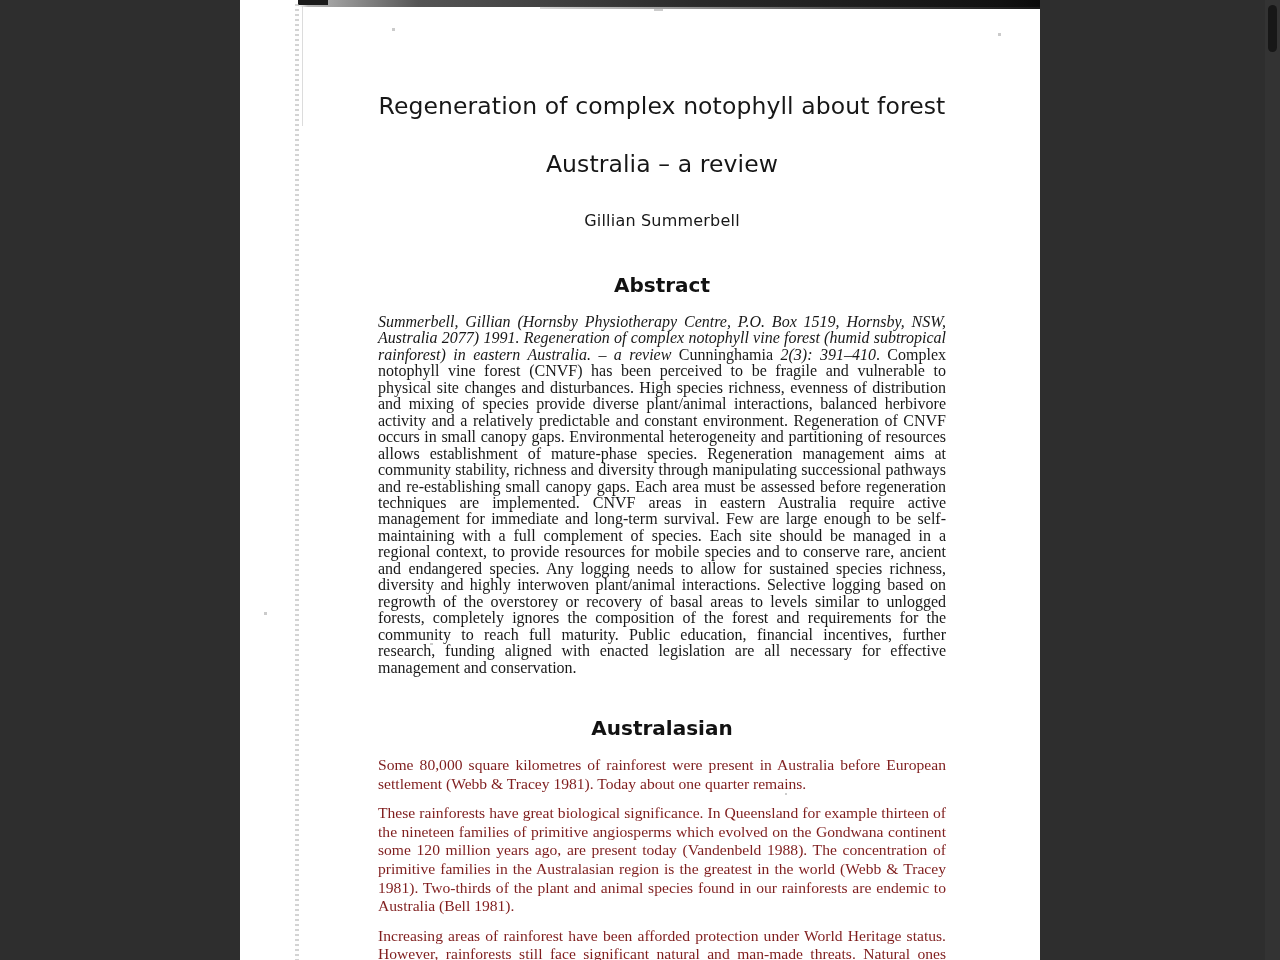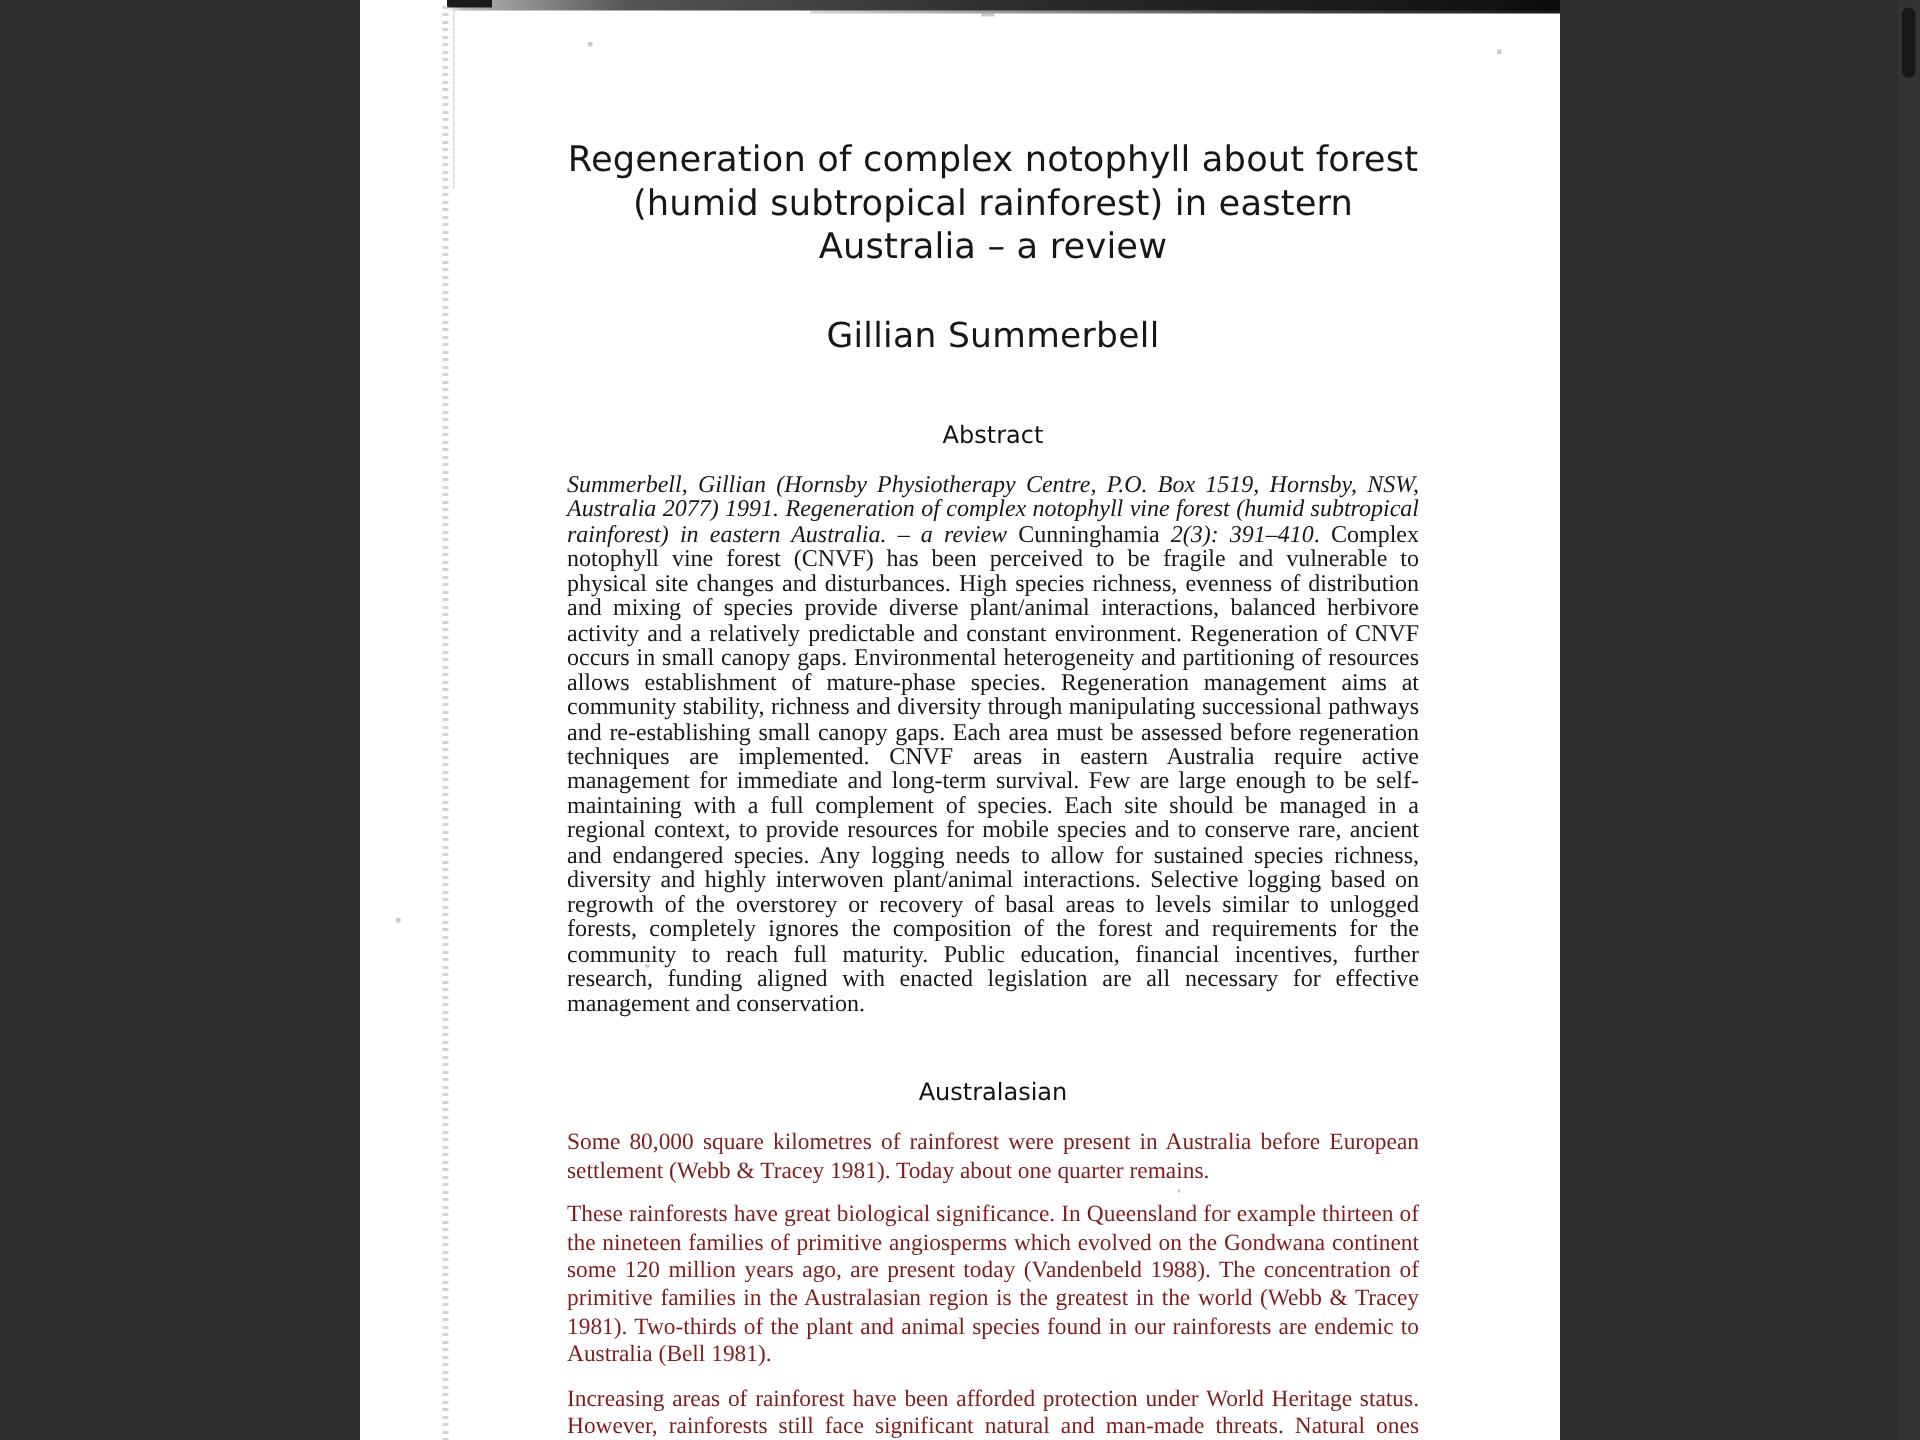--- a/index.html
+++ b/index.html
@@ -105,32 +105,32 @@
     font-weight: 400;
     line-height: 29px;
     color: #171717;
     text-align: center;
     margin: 0;
     padding-top: 92px;
     letter-spacing: 0.1px;
   }
   .doc-author {
     font-family: "DejaVu Sans", sans-serif;
-    font-size: 23px;
+    font-size: 16px;
     font-weight: 400;
     color: #171717;
     text-align: center;
     margin: 0;
     padding-top: 32px;
     letter-spacing: 0.2px;
   }
   .section-heading {
     font-family: "DejaVu Sans", sans-serif;
-    font-size: 16px;
-    font-weight: 400;
+    font-size: 20px;
+    font-weight: 700;
     color: #121212;
     text-align: center;
     margin: 0;
   }
   #abstract-heading { padding-top: 43px; }
   #introduction-heading { padding-top: 40px; }
 
   .abstract-body {
     font-family: "Liberation Serif", "DejaVu Serif", serif;
     font-size: 16px;
@@ -199,21 +199,21 @@
     <span class="speck" style="left:152px;top:28px;width:3px;height:3px;"></span>
     <span class="speck" style="left:758px;top:33px;width:3px;height:3px;"></span>
     <span class="speck" style="left:24px;top:612px;width:3px;height:3px;"></span>
     <span class="speck" style="left:190px;top:643px;width:3px;height:2px;"></span>
     <span class="speck" style="left:702px;top:405px;width:2px;height:2px;"></span>
     <span class="speck" style="left:545px;top:793px;width:2px;height:2px;"></span>
     <span class="speck" style="left:414px;top:8px;width:9px;height:3px;"></span>
 
     <div id="page-content">
 
-      <h1 class="doc-title"><span>Regeneration of complex notophyll about forest</span><br><span>(humid subtropical rainforest) in eastern</span><br><span>Australia – a review</span></h1>
+      <h1 class="doc-title"><span>Regeneration of complex notophyll about forest</span><br><br><span>Australia – a review</span></h1>
 
       <p class="doc-author">Gillian Summerbell</p>
 
       <h2 class="section-heading" id="abstract-heading">Abstract</h2>
 
       <p class="abstract-body"><span class="cite-italic">Summerbell, Gillian (Hornsby Physiotherapy Centre, P.O. Box 1519, Hornsby, NSW, Australia 2077) 1991. Regeneration of complex notophyll vine forest (humid subtropical rainforest) in eastern Australia. – a review</span><span> Cunninghamia </span><span class="cite-italic">2(3): 391–410</span><span>. Complex notophyll vine forest (CNVF) has been perceived to be fragile and vulnerable to physical site changes and disturbances. High species richness, evenness of distribution and mixing of species provide diverse plant/animal interactions, balanced herbivore activity and a relatively predictable and constant environment. Regeneration of CNVF occurs in small canopy gaps. Environmental heterogeneity and partitioning of resources allows establishment of mature-phase species. Regeneration management aims at community stability, richness and diversity through manipulating successional pathways and re-establishing small canopy gaps. Each area must be assessed before regeneration techniques are implemented. CNVF areas in eastern Australia require active management for immediate and long-term survival. Few are large enough to be self-maintaining with a full complement of species. Each site should be managed in a regional context, to provide resources for mobile species and to conserve rare, ancient and endangered species. Any logging needs to allow for sustained species richness, diversity and highly interwoven plant/animal interactions. Selective logging based on regrowth of the overstorey or recovery of basal areas to levels similar to unlogged forests, completely ignores the composition of the forest and requirements for the community to reach full maturity. Public education, financial incentives, further research, funding aligned with enacted legislation are all necessary for effective management and conservation.</span></p>
 
       <h2 class="section-heading" id="introduction-heading">Australasian</h2>
 
       <p class="intro-para" id="intro-para-1">Some 80,000 square kilometres of rainforest were present in Australia before European settlement (Webb &amp; Tracey 1981). Today about one quarter remains.</p>

